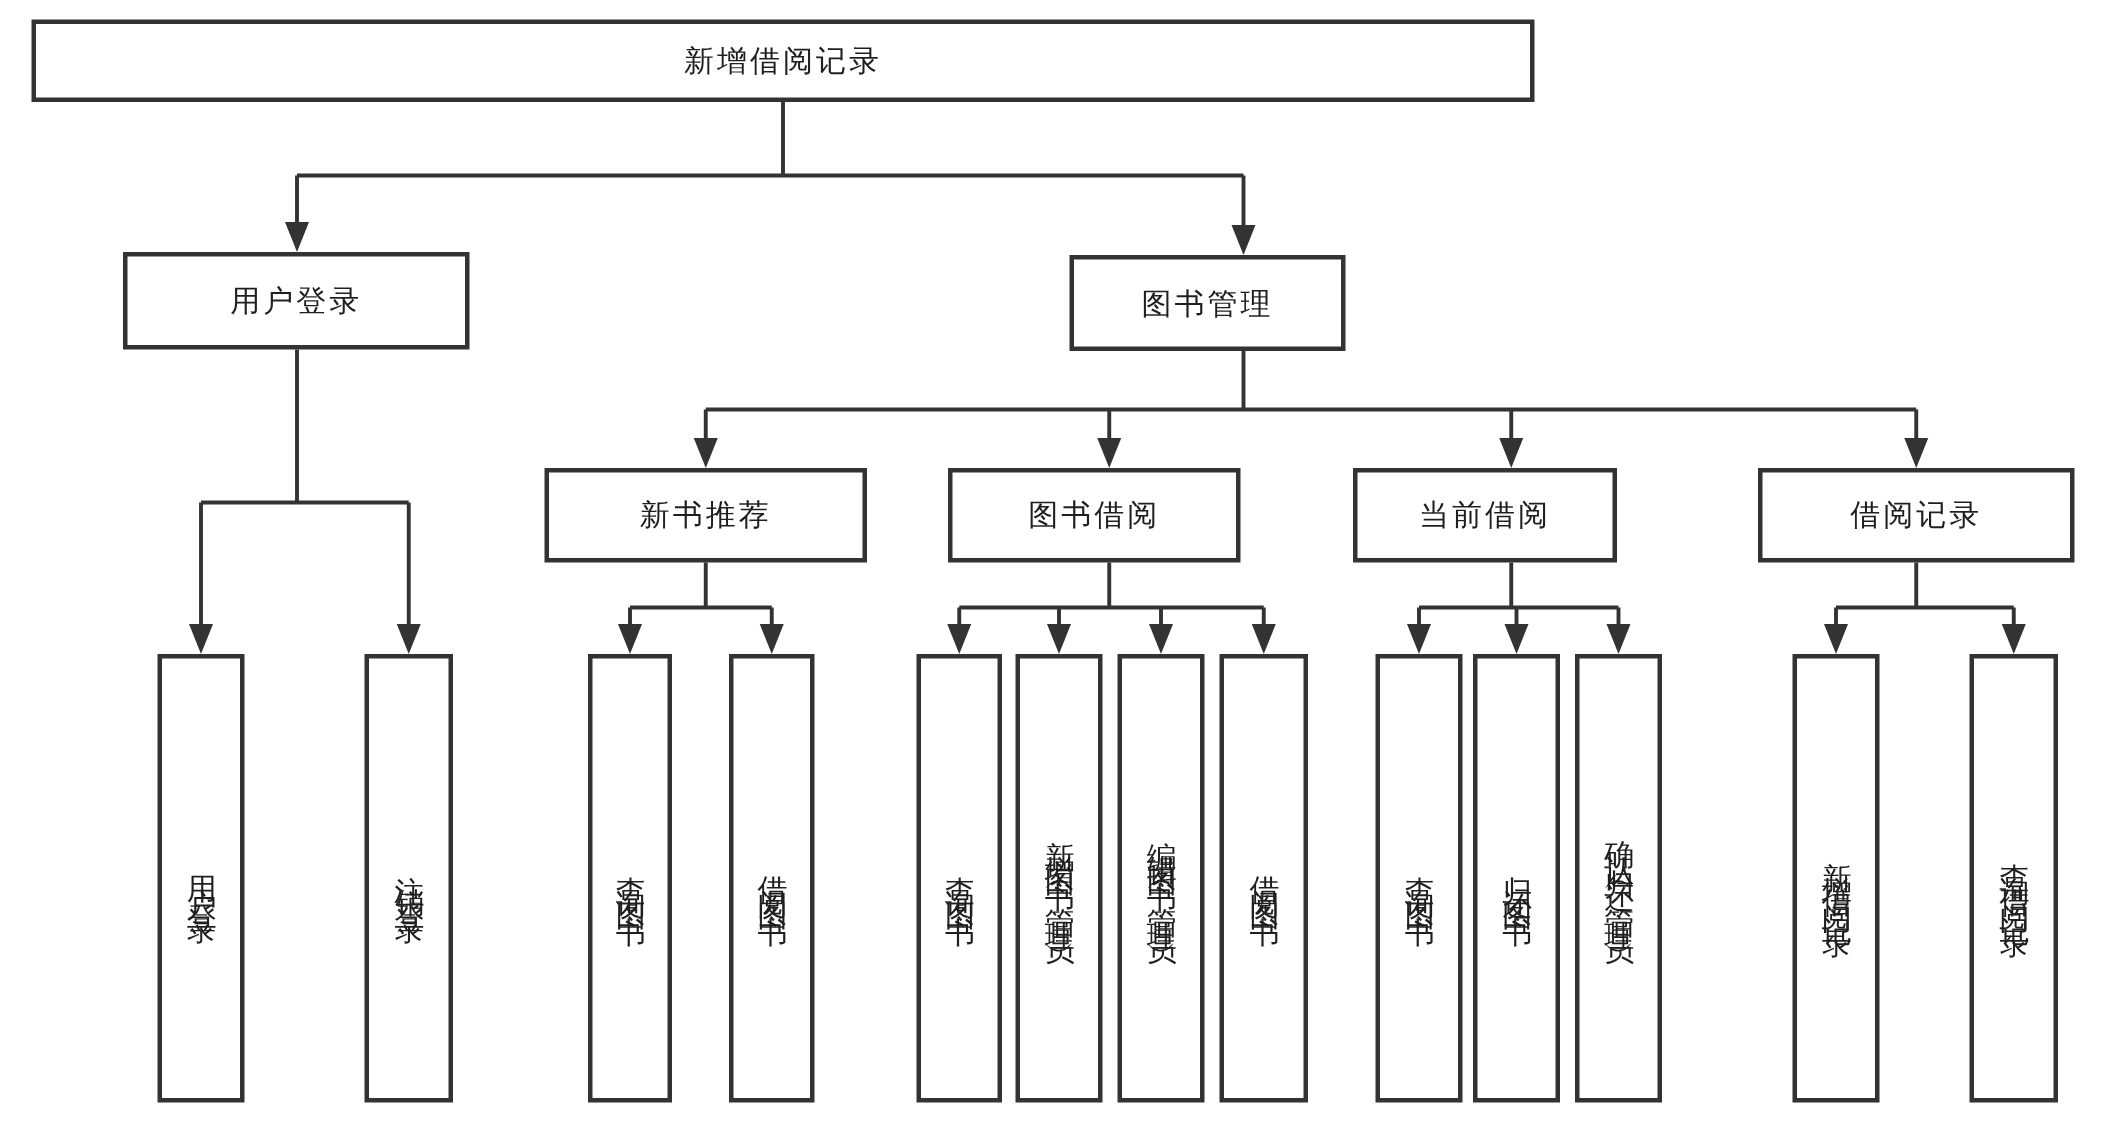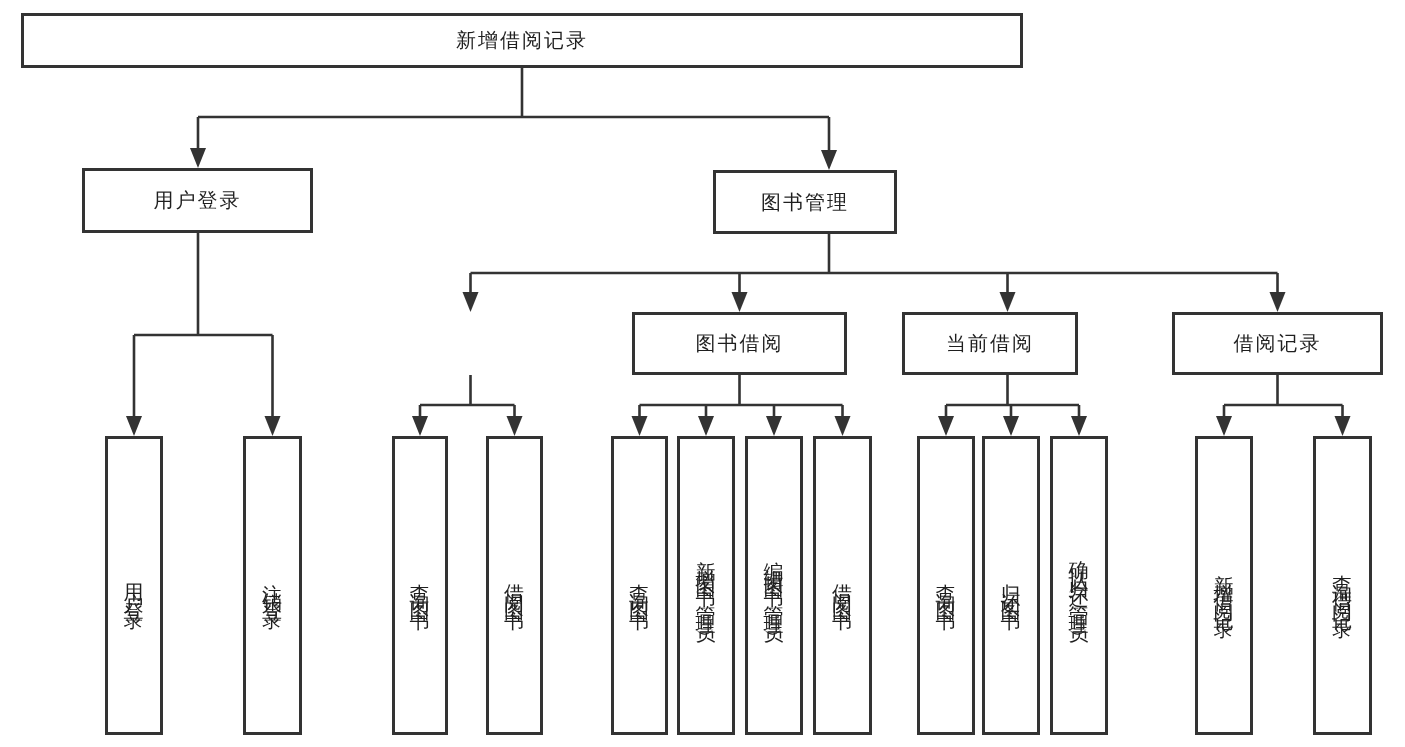--- a/index.html
+++ b/index.html
@@ -107,21 +107,24 @@
     <span class="lbl">新增借阅记录</span>
   </div>
 
   <div class="node node-h" style="left:82px;top:168px;width:231px;height:65px">
     <span class="lbl">用户登录</span>
   </div>
   <div class="node node-h" style="left:713px;top:170px;width:184px;height:64px">
     <span class="lbl">图书管理</span>
   </div>
 
-  <div class="node node-h" style="left:632px;top:312px;width:215px;height:63px">
+  <div class="node node-h" style="left:363px;top:312px;width:215px;height:63px">
+    <span class="lbl">新书推荐</span>
+  </div>
+  <div class="node node-h" style="left:632px;top:312px;width:195px;height:63px">
     <span class="lbl">图书借阅</span>
   </div>
   <div class="node node-h" style="left:902px;top:312px;width:176px;height:63px">
     <span class="lbl">当前借阅</span>
   </div>
   <div class="node node-h" style="left:1172px;top:312px;width:211px;height:63px">
     <span class="lbl">借阅记录</span>
   </div>
 
   <div class="node node-v" style="left:105px;top:436px;width:58px;height:299px">

